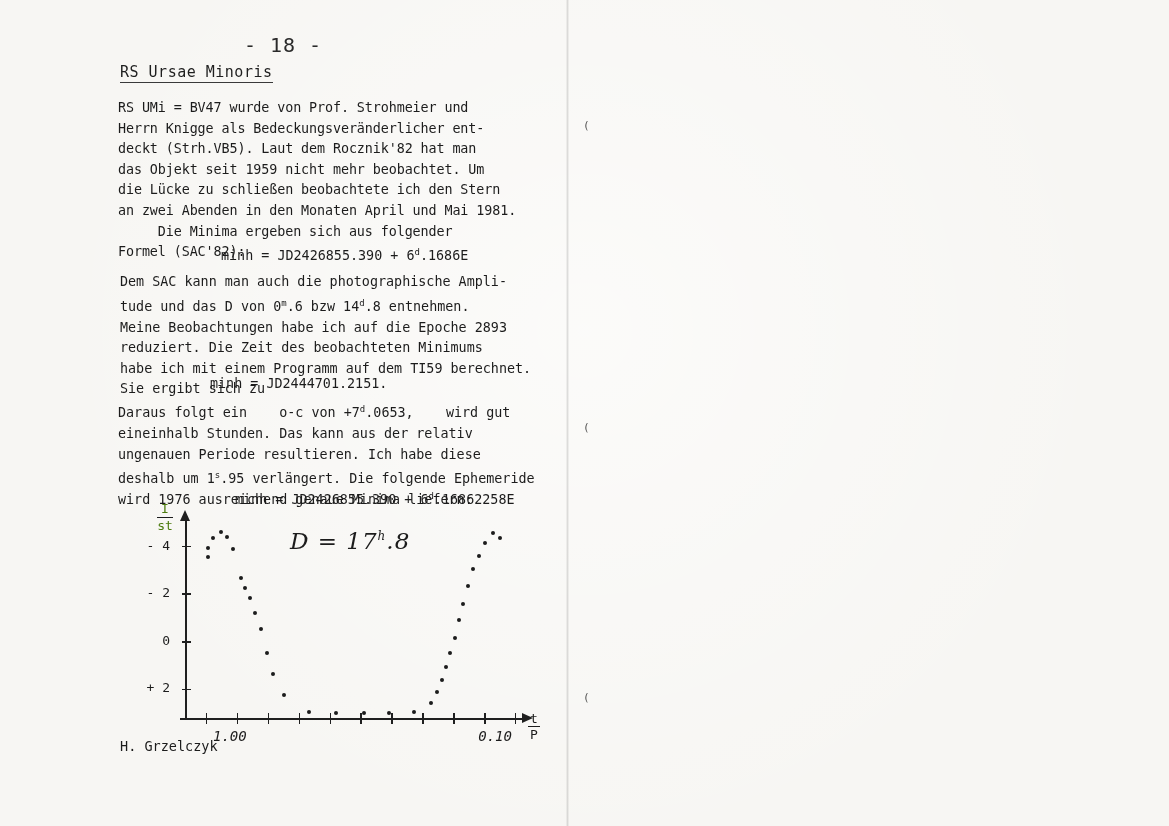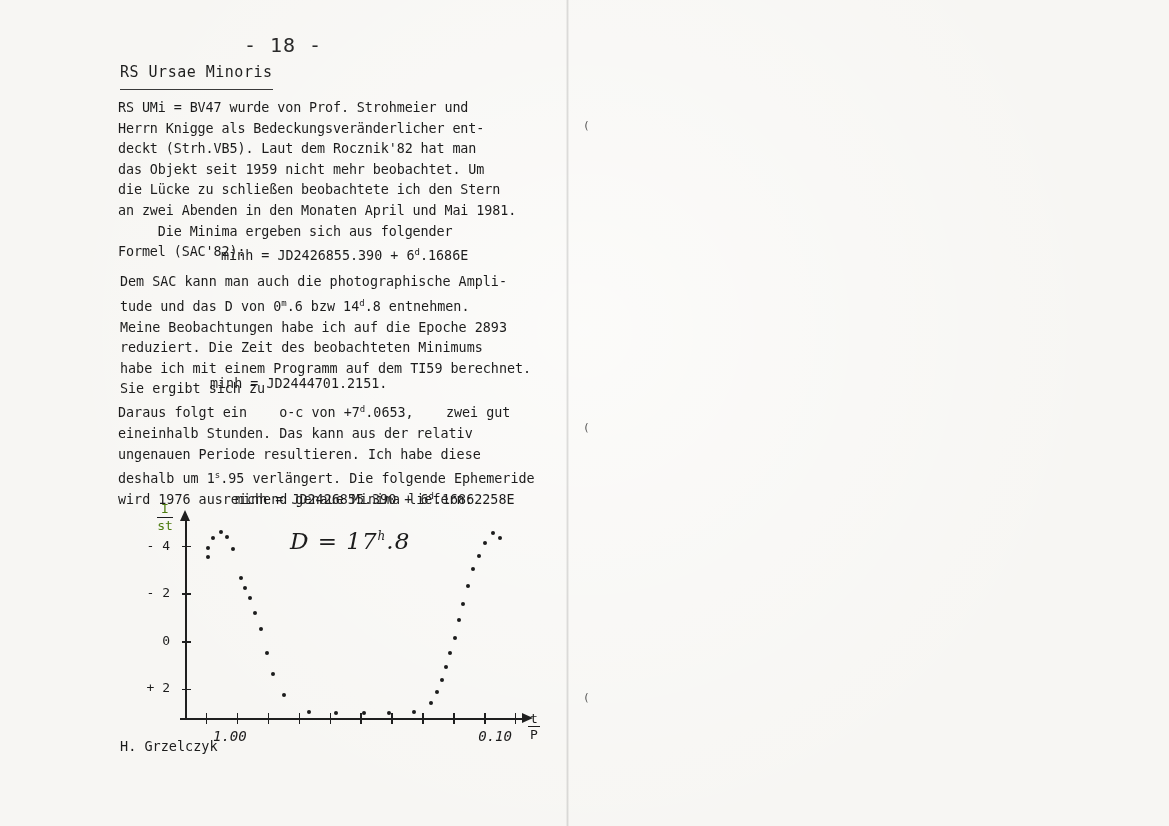--- a/index.html
+++ b/index.html
@@ -63,21 +63,21 @@
   }
   .page-num-left { left: 283px; top: 33px; transform: translateX(-50%); }
 
   .title-left {
     position: absolute;
     left: 120px;
     top: 63px;
     font-size: 15px;
     letter-spacing: 0.5px;
     border-bottom: 1px solid #3a3a3a;
-    padding-bottom: 8px;
+    padding-bottom: 1px;
     color: #1f1f1f;
   }
 
   .body-left {
     position: absolute;
     left: 118px;
     top: 98px;
     width: 455px;
     font-size: 13.4px;
     line-height: 20.6px;
@@ -245,21 +245,21 @@
 
     <div class="formula-line" style="left:120px; top:272px; width:460px; white-space:pre-wrap;"><span>Dem SAC kann man auch die photographische Ampli-</span>
 <span>tude und das D von 0</span><sup class="tiny">m</sup><span>.6 bzw 14</span><sup class="tiny">d</sup><span>.8 entnehmen.</span>
 <span>Meine Beobachtungen habe ich auf die Epoche 2893
 reduziert. Die Zeit des beobachteten Minimums
 habe ich mit einem Programm auf dem TI59 berechnet.
 Sie ergibt sich zu</span></div>
 
     <div class="formula-line" style="left:210px; top:374px;">minh = JD2444701.2151.</div>
 
-    <div class="formula-line" style="left:118px; top:399px; width:460px; white-space:pre-wrap;"><span>Daraus folgt ein    o-c von +7</span><sup class="tiny">d</sup><span>.0653,    zwei gut</span>
+    <div class="formula-line" style="left:118px; top:399px; width:460px; white-space:pre-wrap;"><span>Daraus folgt ein    o-c von +7</span><sup class="tiny">d</sup><span>.0653,    wird gut</span>
 <span>eineinhalb Stunden. Das kann aus der relativ
 ungenauen Periode resultieren. Ich habe diese</span>
 <span>deshalb um 1</span><sup class="tiny">s</sup><span>.95 verlängert. Die folgende Ephemeride</span>
 <span>wird 1976 ausreichend genaue Minima liefern:</span></div>
 
     <div class="formula-line" style="left:235px; top:486px;"><span>minh = JD2426855.390 + 6</span><sup class="tiny">d</sup><span>.16862258E</span></div>
 
     <div class="chart">
       <div class="arrow-up"></div>
       <div class="axis y-axis"></div>

